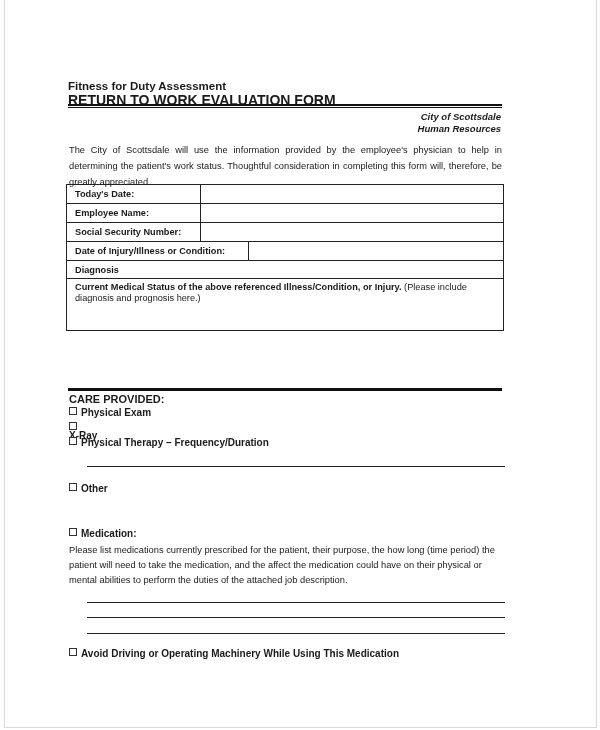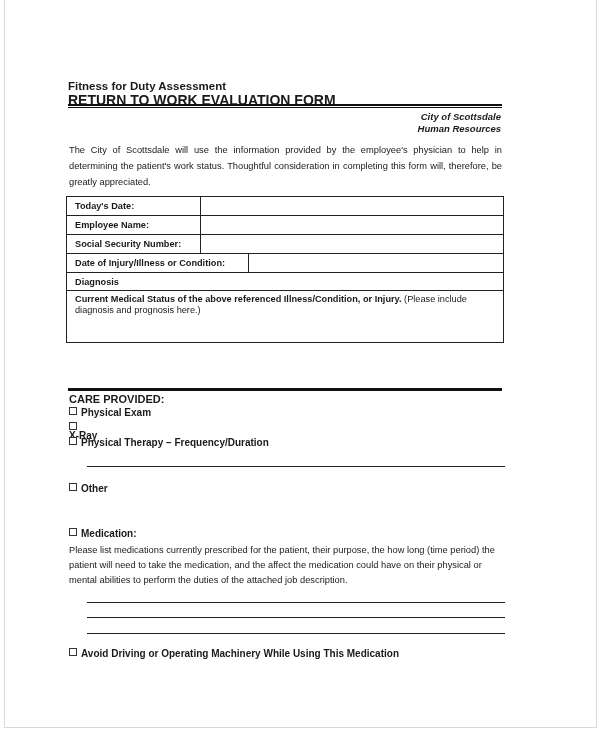--- a/index.html
+++ b/index.html
@@ -8,21 +8,21 @@
   .page { position: absolute; left: 4px; top: 0; width: 591px; height: 727px;
           border-left: 1px solid #d9d9d9; border-right: 1px solid #d9d9d9; border-bottom: 1px solid #d9d9d9;
           background: #fff; }
   .abs { position: absolute; }
   .title1 { left: 68px; top: 80px; font-size: 11.5px; font-weight: bold; }
   .title2 { left: 68px; top: 92px; font-size: 14px; font-weight: bold; }
   .title-rule { left: 68px; top: 104px; width: 434px; height: 2px; background: #111; }
   .title-rule2 { left: 68px; top: 107px; width: 434px; height: 1px; background: #111; }
   .org { right: 99px; top: 111px; text-align: right; font-size: 9.5px; font-weight: bold; font-style: italic; line-height: 12px; }
   .intro { left: 69px; top: 142px; width: 433px; font-size: 9.3px; line-height: 16px; text-align: justify; }
-  .form-table { left: 66px; top: 196px; width: 438px; border: 1px solid #222; border-bottom-width: 1.5px; box-sizing: border-box; }
+  .form-table { left: 66px; top: 184px; width: 438px; border: 1px solid #222; border-bottom-width: 1.5px; box-sizing: border-box; }
   .row { display: flex; border-bottom: 1px solid #222; box-sizing: border-box; }
   .row:last-child { border-bottom: none; }
   .cell-label { font-size: 9.2px; font-weight: bold; padding: 0 0 0 8px; display: flex; align-items: center; box-sizing: border-box; }
   .cell-value { flex: 1; border-left: 1px solid #222; }
   .r-short { height: 19px; }
   .lbl-a { width: 133px; }
   .lbl-b { width: 181px; }
   .block { padding: 3px 8px 0 8px; font-size: 9.2px; line-height: 11px; box-sizing: border-box; }
   .block b { font-weight: bold; }
   .thick-bar { left: 68px; top: 388px; width: 434px; height: 3px; background: #111; }

